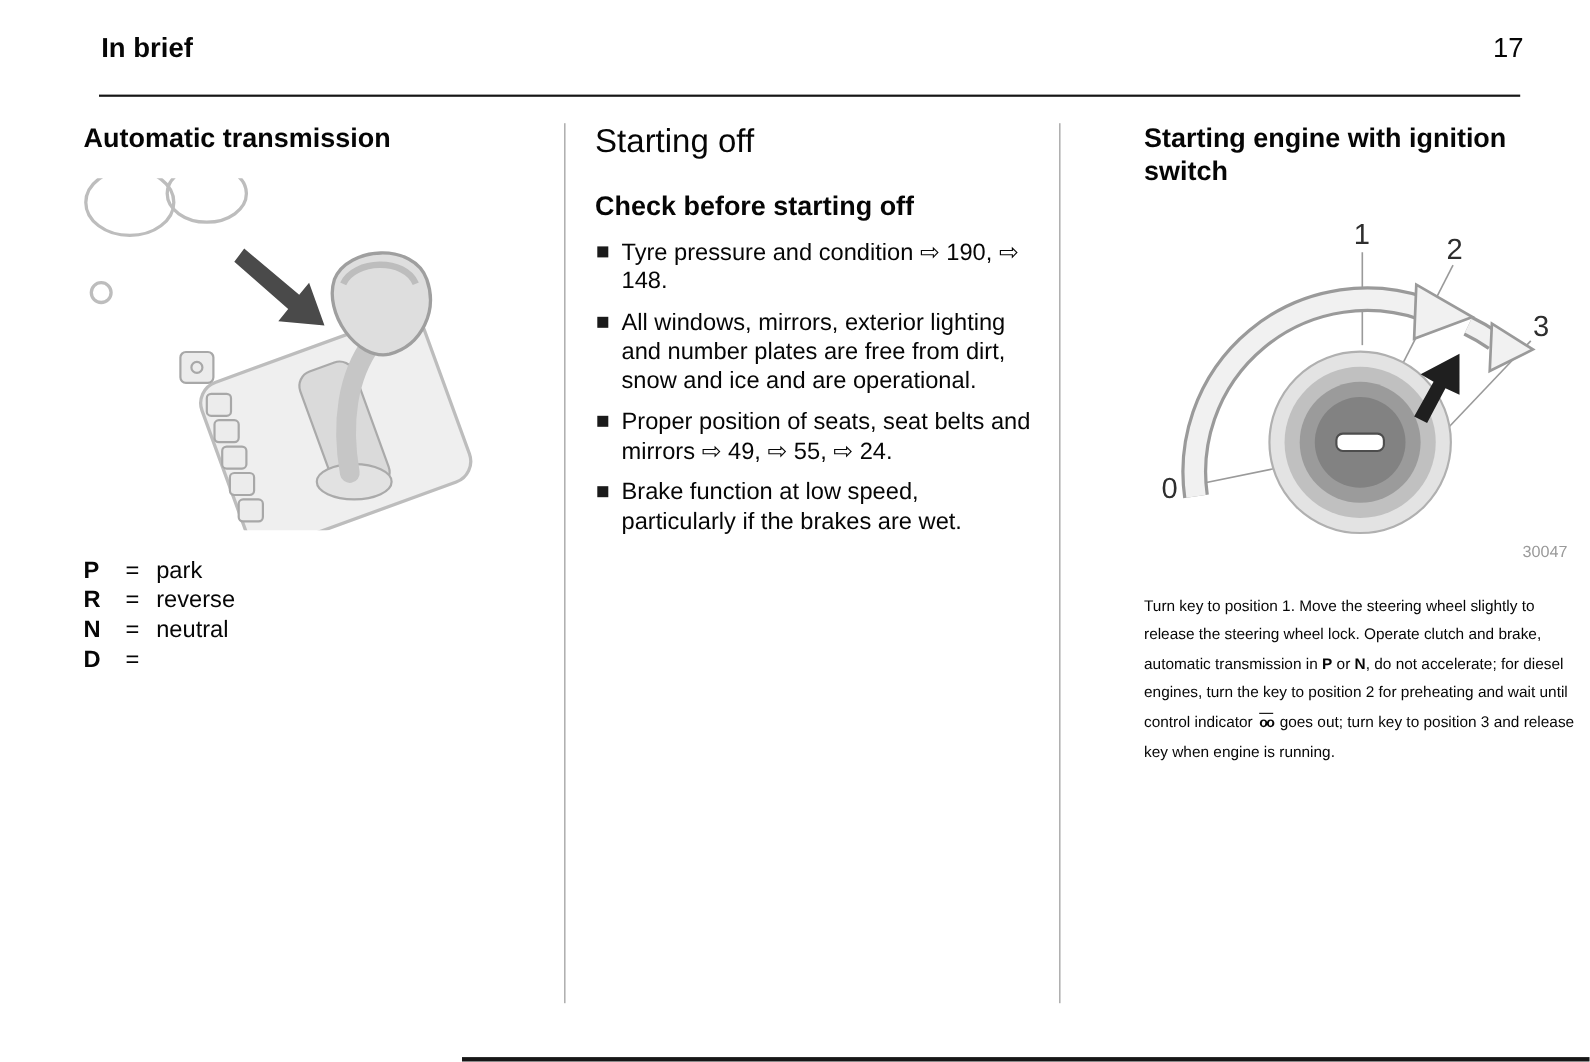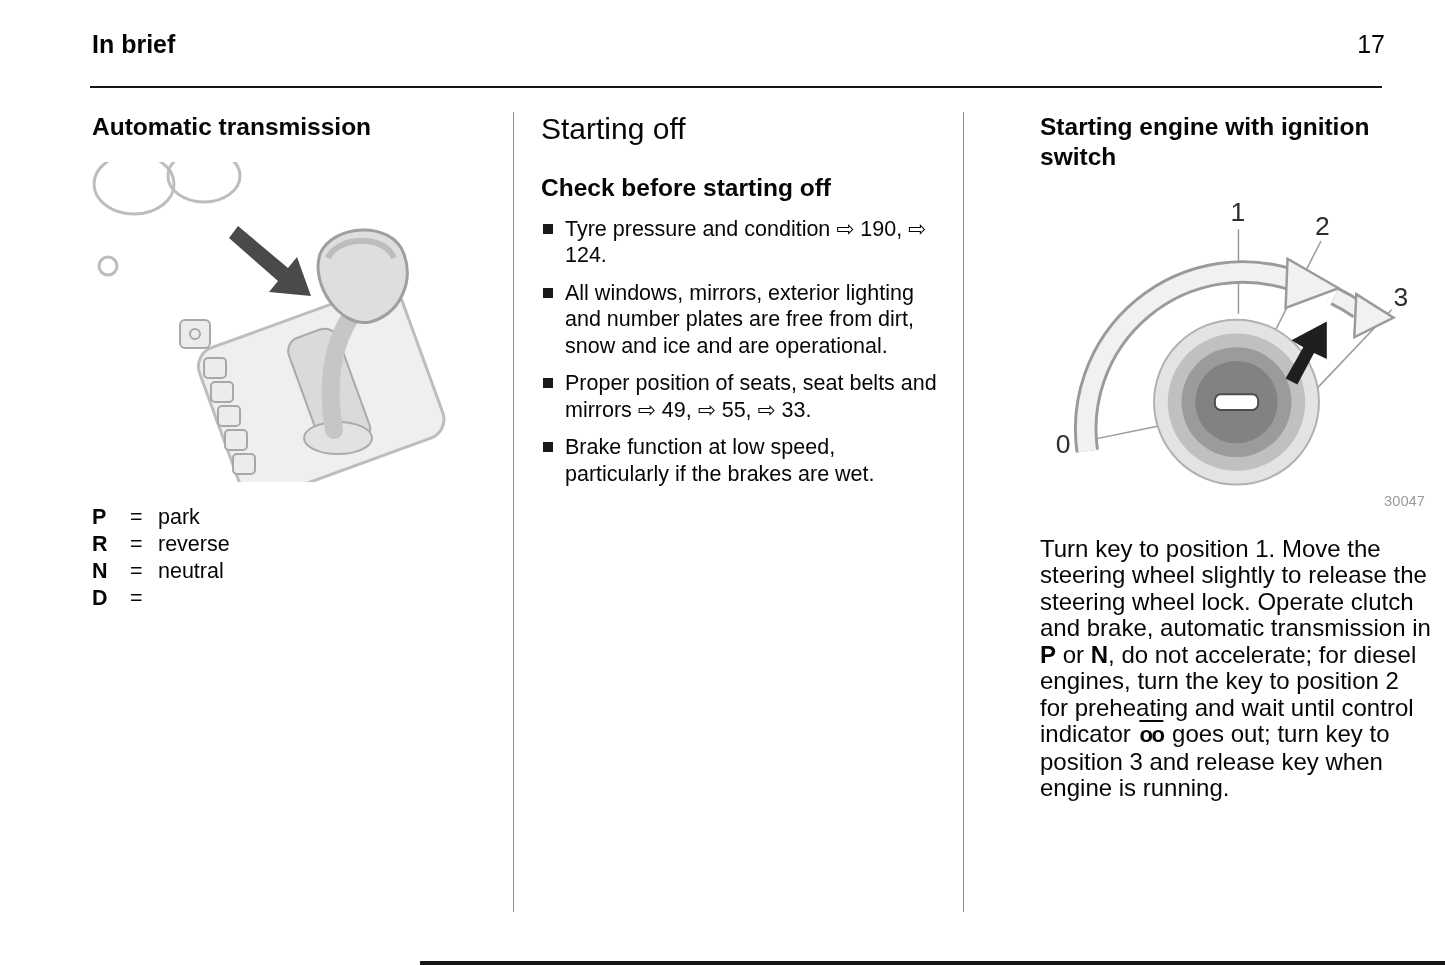--- a/index.html
+++ b/index.html
@@ -21,41 +21,41 @@
   }
   .section-title { font-weight: bold; }
   .page-num { font-weight: normal; }
 
   .header-rule {
     position: absolute; top: 86px; left: 90px; width: 1292px; height: 2px;
     background: #161616;
   }
 
   .col { position: absolute; top: 112px; }
-  .col-left  { left: 92px;  width: 395px; }
+  .col-left  { left: 76px;  width: 395px; }
   .col-mid   { left: 541px; width: 396px; }
   .col-right { left: 1040px; width: 392px; }
 
   .col-sep {
     position: absolute; top: 112px; width: 1px; height: 800px;
     background: #8f8f8f;
   }
   .sep-1 { left: 513px; }
   .sep-2 { left: 963px; }
 
   h1.main-heading { font-size: 30px; font-weight: normal; margin: 0; line-height: 1.15; }
   h2.col-heading  { font-size: 24.5px; font-weight: bold; margin: 0; line-height: 1.22; }
   h2.sub-heading  { font-size: 24.5px; font-weight: bold; margin: 26px 0 0; line-height: 1.2; }
 
   .figure { position: relative; }
   .figure-left  { margin: 20px 0 16px; }
   .figure-right { margin: 22px 0 10px; }
 
   .body {
-    font-size: 24px; line-height: 26.5px; margin: 16px 0 0;
+    font-size: 14px; line-height: 26.5px; margin: 16px 0 0;
   }
   .body b { font-weight: bold; }
 
   .legend { margin-top: 18px; }
   .legend-row {
     display: grid; grid-template-columns: 38px 28px auto;
     font-size: 21.5px; line-height: 27px;
   }
   .legend-key { font-weight: bold; }
 
@@ -158,29 +158,29 @@
   </section>
 
   <div class="col-sep sep-1"></div>
 
   <section class="col col-mid">
     <h1 class="main-heading">Starting off</h1>
     <h2 class="sub-heading">Check before starting off</h2>
     <ul class="checks">
       <li>
         <span class="bullet"></span>
-        <span class="li-text">Tyre pressure and condition ⇨ 190, ⇨ 124.</span>
+        <span class="li-text">Tyre pressure and condition ⇨ 190, ⇨ 148.</span>
       </li>
       <li>
         <span class="bullet"></span>
         <span class="li-text">All windows, mirrors, exterior lighting and number plates are free from dirt, snow and ice and are operational.</span>
       </li>
       <li>
         <span class="bullet"></span>
-        <span class="li-text">Proper position of seats, seat belts and mirrors ⇨ 49, ⇨ 55, ⇨ 33.</span>
+        <span class="li-text">Proper position of seats, seat belts and mirrors ⇨ 49, ⇨ 55, ⇨ 24.</span>
       </li>
       <li>
         <span class="bullet"></span>
         <span class="li-text">Brake function at low speed, particularly if the brakes are wet.</span>
       </li>
     </ul>
   </section>
 
   <div class="col-sep sep-2"></div>
 

